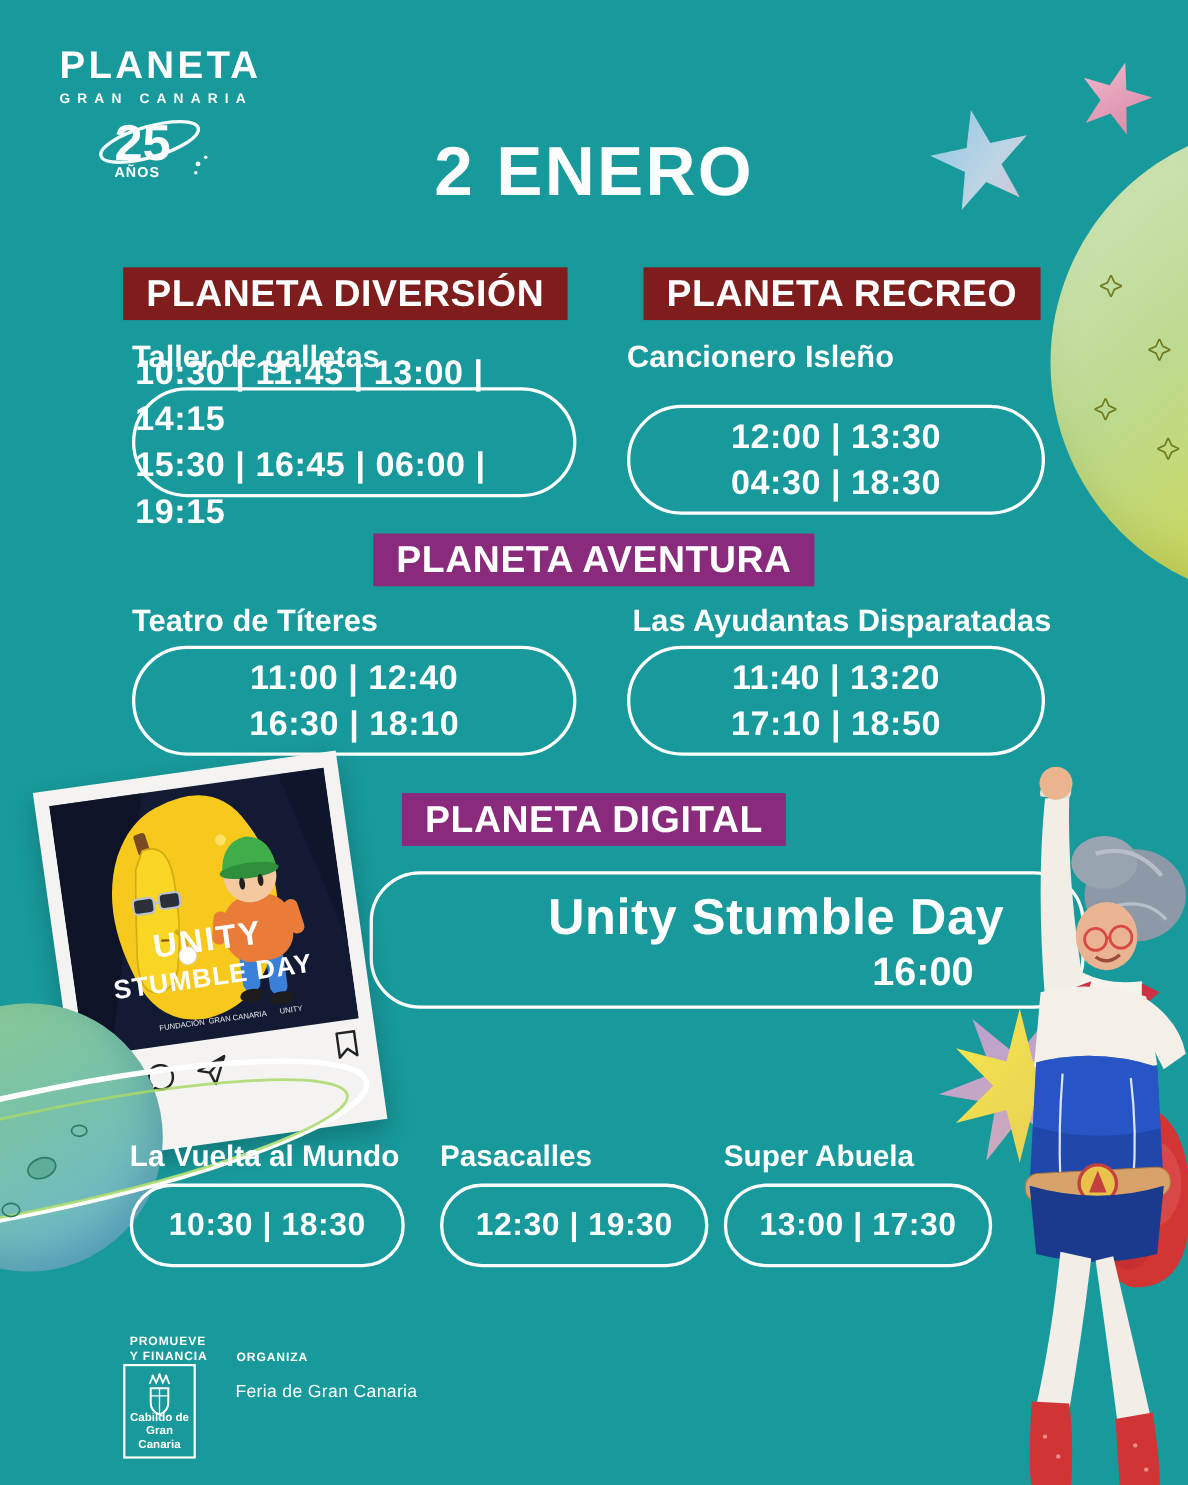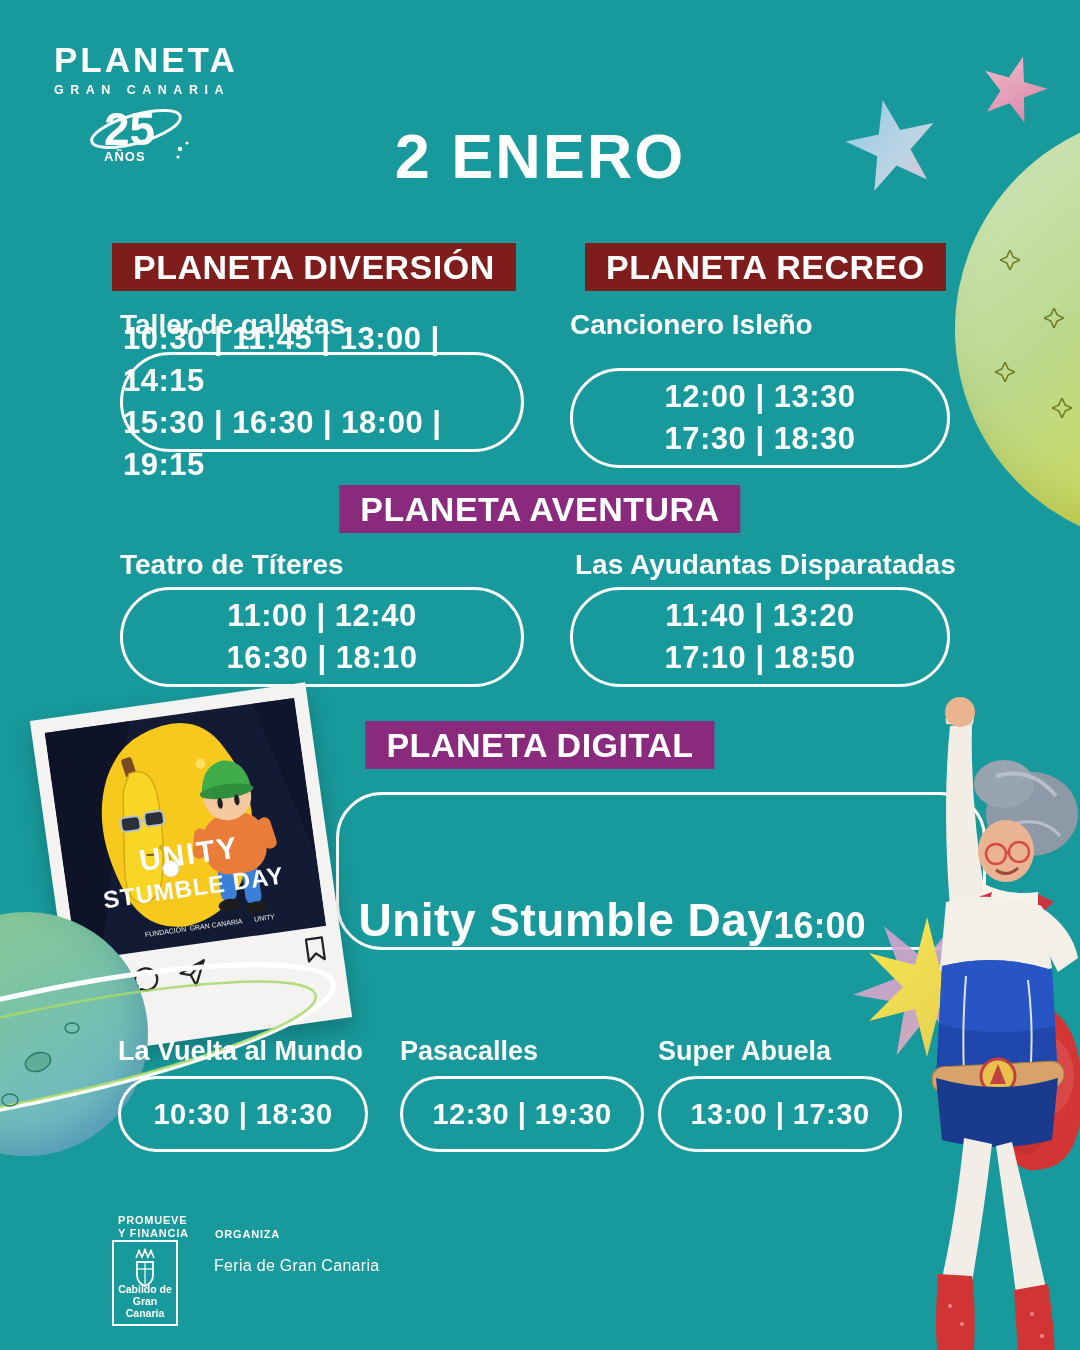--- a/index.html
+++ b/index.html
@@ -46,23 +46,23 @@
   
   .event-name{position:absolute; text-align:left; font-size:28px; font-weight:700; white-space:nowrap;}
   .pill{
     position:absolute; border:3px solid #ffffff; border-radius:52px;
     display:flex; flex-direction:column; justify-content:center; align-items:center;
     font-size:31px; font-weight:700; line-height:42px; letter-spacing:.5px;
   }
   .pill.small{font-size:29px;}
   
   .unity-box{
-    left:336px; top:792px; width:650px; height:158px;
+    left:336px; top:792px; width:650px; height:125px;
     border:3px solid #fff; border-radius:46px;
-    display:flex; flex-direction:row; justify-content:center; align-items:flex-end;
+    display:flex; flex-direction:column; justify-content:center; align-items:flex-end;
     padding-right:70px; box-sizing:border-box;
   }
   .unity-name{font-size:46px; font-weight:800; letter-spacing:.5px;}
   .unity-time{font-size:36px; font-weight:700; margin-right:28px; margin-top:2px;}
   
   .polaroid{
     left:52px; top:700px; width:278px; height:338px; background:#f4f3f1;
     transform:rotate(-8deg); box-shadow:0 10px 22px rgba(0,0,0,.22);
     padding:13px 13px 0 13px; box-sizing:border-box;
   }
@@ -144,25 +144,25 @@
   <div class="abs title">2 ENERO</div>
 
   <div class="badge green" style="left:112px; top:243px;">PLANETA DIVERSIÓN</div>
   <div class="badge green" style="left:585px; top:243px;">PLANETA RECREO</div>
 
   <div class="event-name" style="left:120px; top:309px; width:398px;">Taller de galletas</div>
   <div class="event-name" style="left:570px; top:309px; width:374px;">Cancionero Isleño</div>
 
   <div class="pill" style="left:120px; top:352px; width:398px; height:94px;">
     <span>10:30 | 11:45 | 13:00 | 14:15</span>
-    <span>15:30 | 16:30 | 18:00 | 19:15</span>
+    <span>15:30 | 16:45 | 06:00 | 19:15</span>
   </div>
   <div class="pill" style="left:570px; top:368px; width:374px; height:94px;">
     <span>12:00 | 13:30</span>
-    <span>17:30 | 18:30</span>
+    <span>04:30 | 18:30</span>
   </div>
 
   <div class="badge purple centered" style="top:485px;">PLANETA AVENTURA</div>
 
   <div class="event-name" style="left:120px; top:549px; width:398px;">Teatro de Títeres</div>
   <div class="event-name" style="left:575px; top:549px; width:424px;">Las Ayudantas Disparatadas</div>
 
   <div class="pill" style="left:120px; top:587px; width:398px; height:94px;">
     <span>11:00 | 12:40</span>
     <span>16:30 | 18:10</span>

